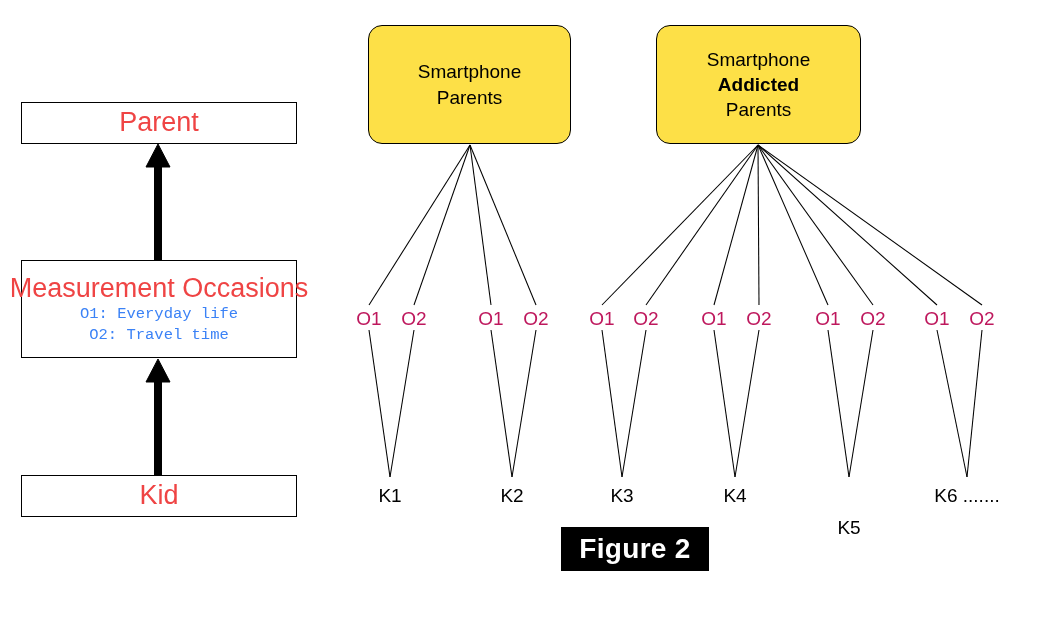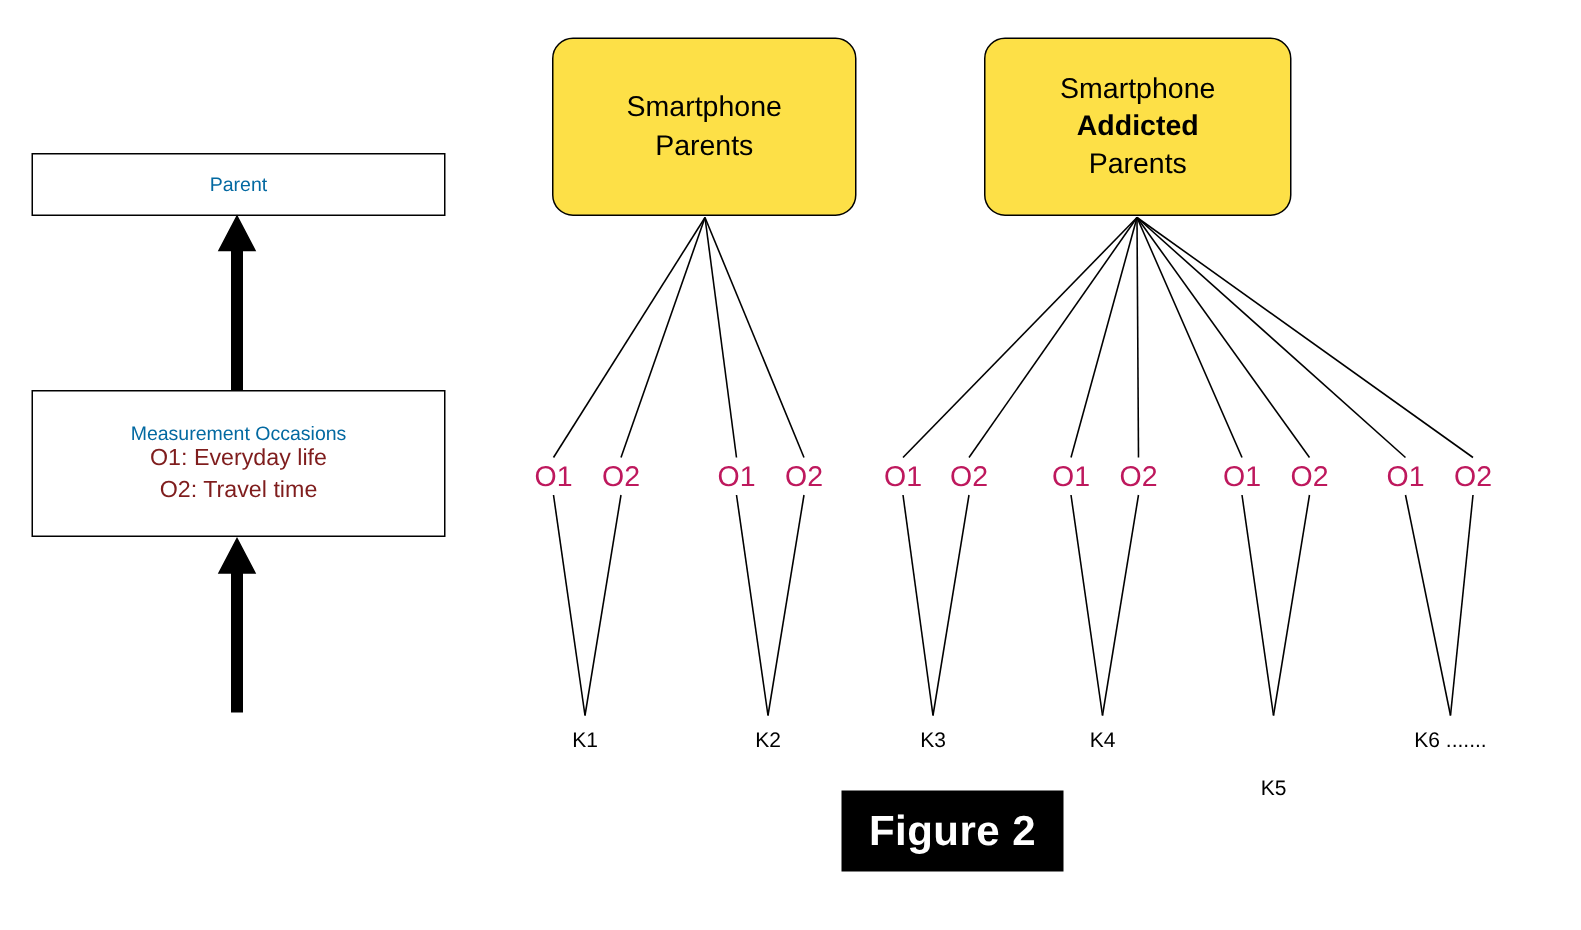--- a/index.html
+++ b/index.html
@@ -26,30 +26,31 @@
     box-sizing: border-box;
     border: 1.6px solid #000000;
     background: #ffffff;
     display: flex;
     flex-direction: column;
     align-items: center;
     justify-content: center;
     text-align: center;
   }
   .lbox .title {
-    font-size: 13px;
+    font-size: 27px;
     line-height: 1.18;
-    color: #0369a1;
+    color: #ef4444;
     white-space: nowrap;
   }
   .lbox .sub {
     font-size: 15.5px;
     line-height: 1.32;
-    color: #7f1d1d;
-    white-space: nowrap;
+    color: #3b82f6;
+    white-space: nowrap;
+    font-family: Liberation Mono, monospace;
   }
 
   #box-parent   { left: 21px;  top: 102px; width: 276px; height: 42px; }
   #box-occasion { left: 21px;  top: 260px; width: 276px; height: 98px; }
   #box-kid      { left: 21px;  top: 475px; width: 276px; height: 42px; }
 
   
   .gbox {
     position: absolute;
     box-sizing: border-box;
@@ -73,21 +74,21 @@
   .olabel {
     position: absolute;
     font-size: 19px;
     line-height: 1;
     color: #be185d;
     white-space: nowrap;
     transform: translateX(-50%);
   }
   .klabel {
     position: absolute;
-    font-size: 14px;
+    font-size: 19px;
     line-height: 1;
     color: #000000;
     white-space: nowrap;
     transform: translateX(-50%);
   }
 
   
   #wires {
     position: absolute;
     left: 0; top: 0;
@@ -97,21 +98,21 @@
   }
   #wires line, #wires path { stroke: #000000; }
   .thin { stroke-width: 1.05px; fill: none; }
 
   
   #figure-chip {
     position: absolute;
     left: 561px;
     top: 527px;
     width: 148px;
-    height: 54px;
+    height: 44px;
     background: #000000;
     color: #ffffff;
     display: flex;
     align-items: center;
     justify-content: center;
     font-size: 28px;
     font-weight: 700;
     letter-spacing: 0.3px;
   }
 </style>
@@ -123,20 +124,23 @@
   <div class="lbox" id="box-parent">
     <div class="title">Parent</div>
   </div>
 
   <div class="lbox" id="box-occasion">
     <div class="title">Measurement Occasions</div>
     <div class="sub">O1: Everyday life</div>
     <div class="sub">O2: Travel time</div>
   </div>
 
+  <div class="lbox" id="box-kid">
+    <div class="title">Kid</div>
+  </div>
 
   <div class="gbox" id="group-nonaddicted">
     <div class="l1">Smartphone</div>
     <div class="l3">Parents</div>
   </div>
 
   <div class="gbox" id="group-addicted">
     <div class="l1">Smartphone</div>
     <div class="l2">Addicted</div>
     <div class="l3">Parents</div>

